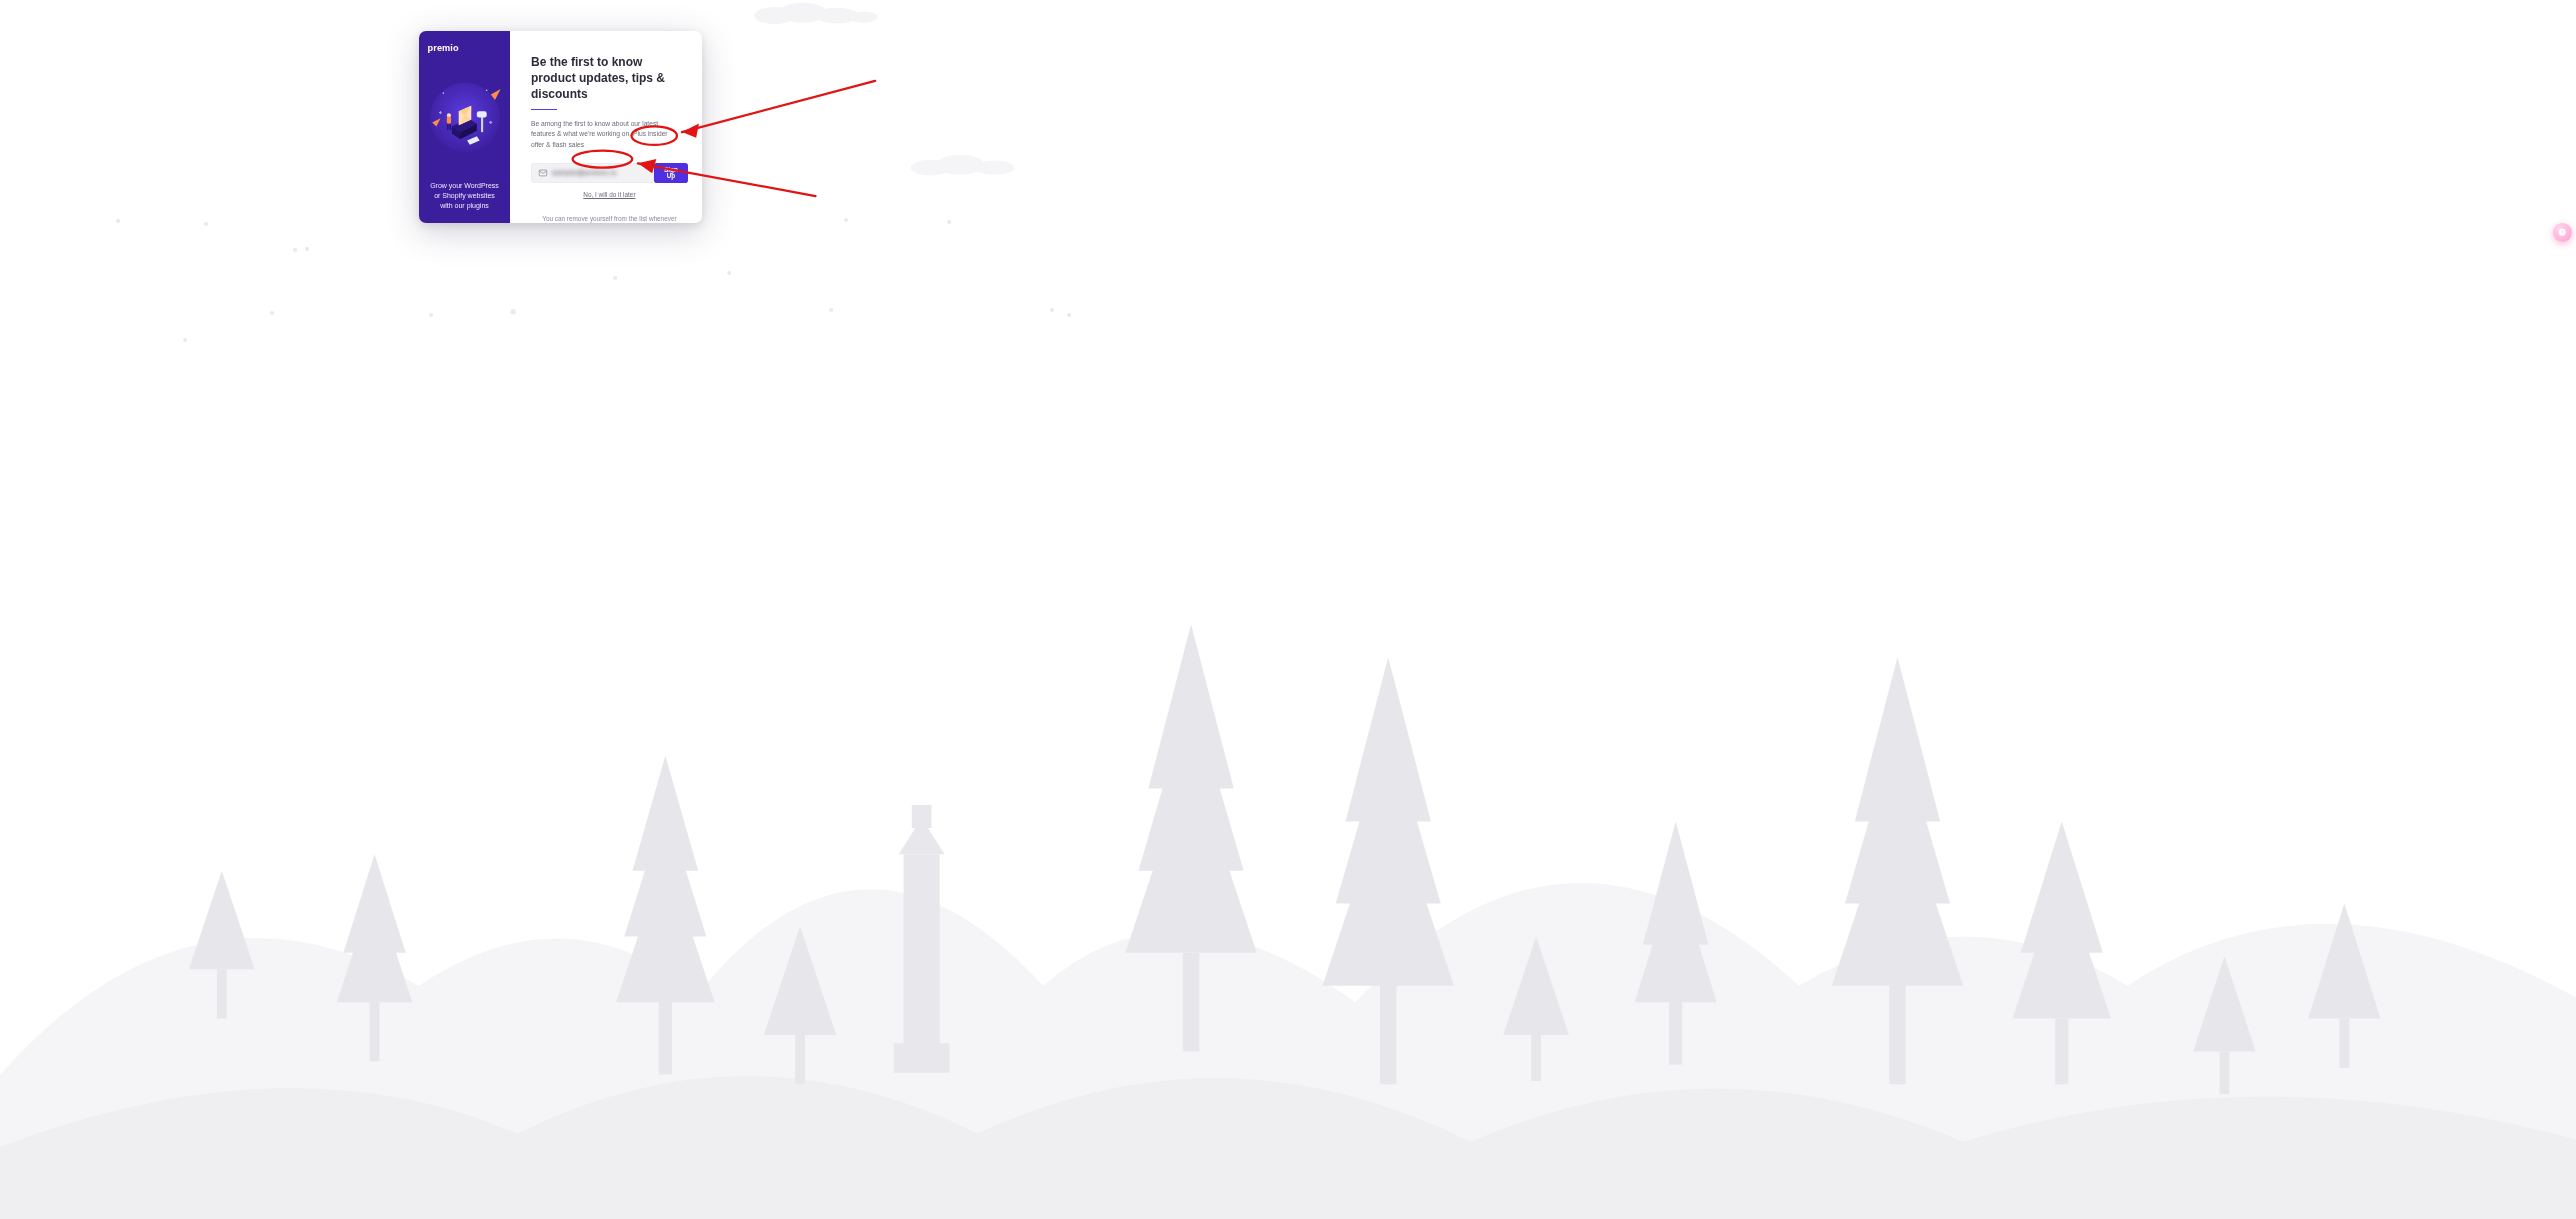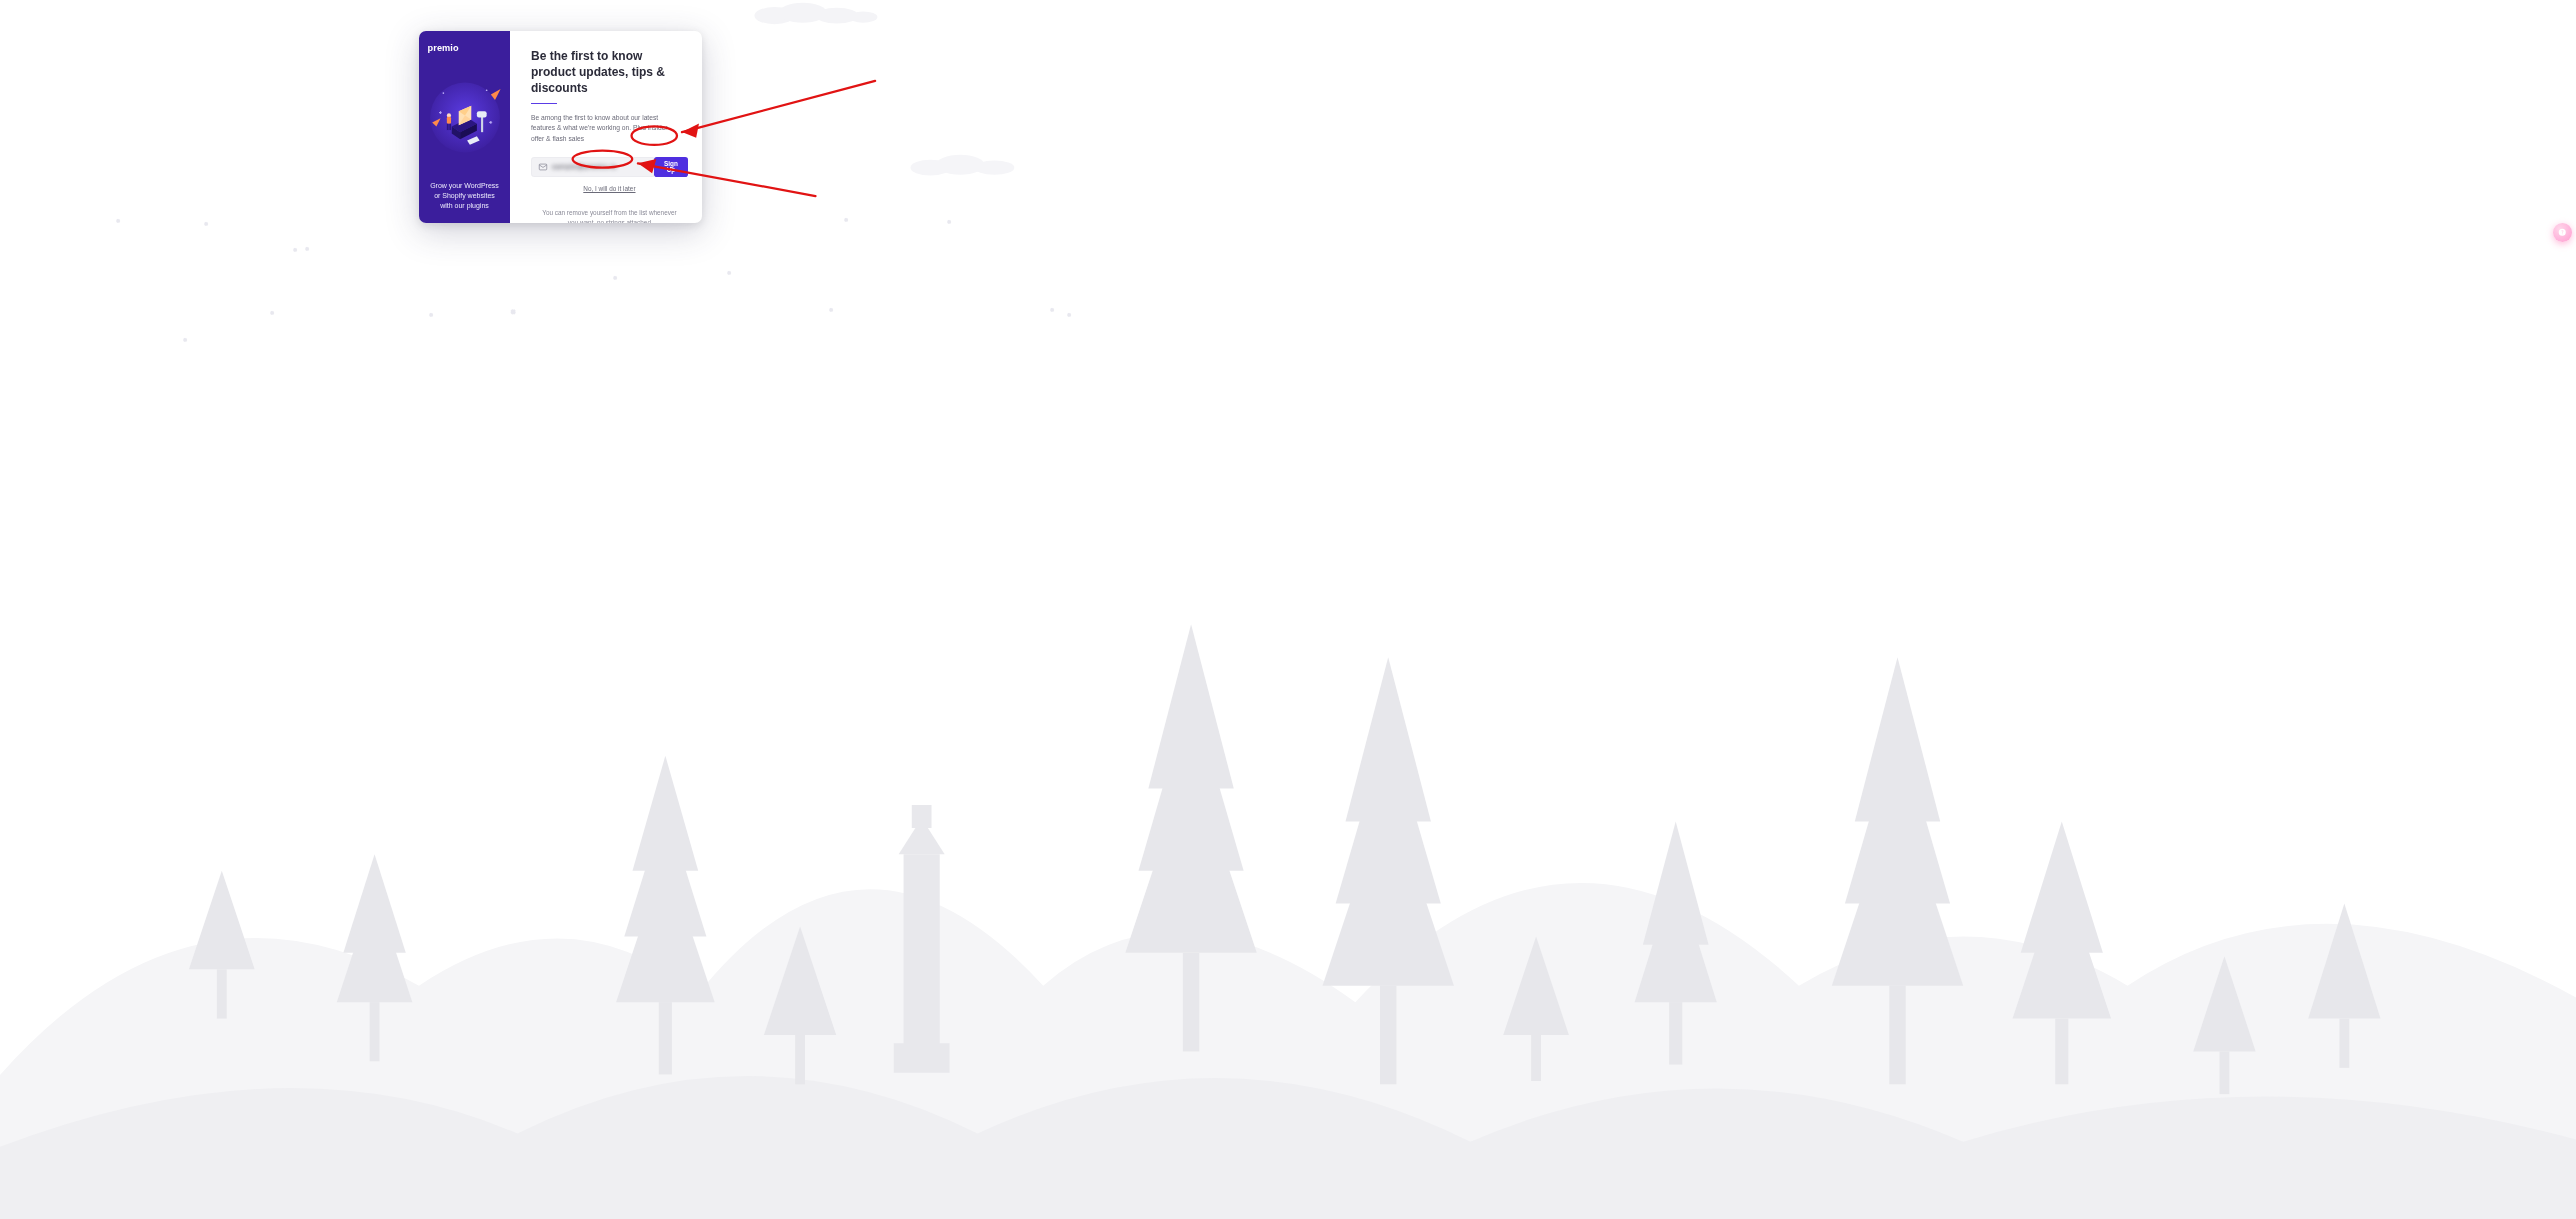--- a/index.html
+++ b/index.html
@@ -44,21 +44,21 @@
     color:#fff;
     padding:12.8px 8.5px 11.4px;
     display:flex;flex-direction:column;
     position:relative;
   }
   .brand{font:700 9.2px/1 -apple-system,Arial;color:#fff;letter-spacing:0.1px;}
   .illus{flex:1;display:flex;align-items:center;justify-content:center;}
   .tagline{font:400 7px/1.45 -apple-system,Arial;text-align:center;color:#eceafc;}
   .card .right{
     flex:1;
-    padding:17px 21px 17px;
+    padding:23px 21px 17px;
     position:relative;
   }
   .title{
     font:700 12px/1.35 -apple-system,Arial;
     color:#2b2b39;
     max-width:156px;
   }
   .underline{width:25.6px;height:1.4px;background:#5a3ce6;margin:6.4px 0 8.5px;}
   .desc{
     font:400 6.7px/1.55 -apple-system,Arial;

